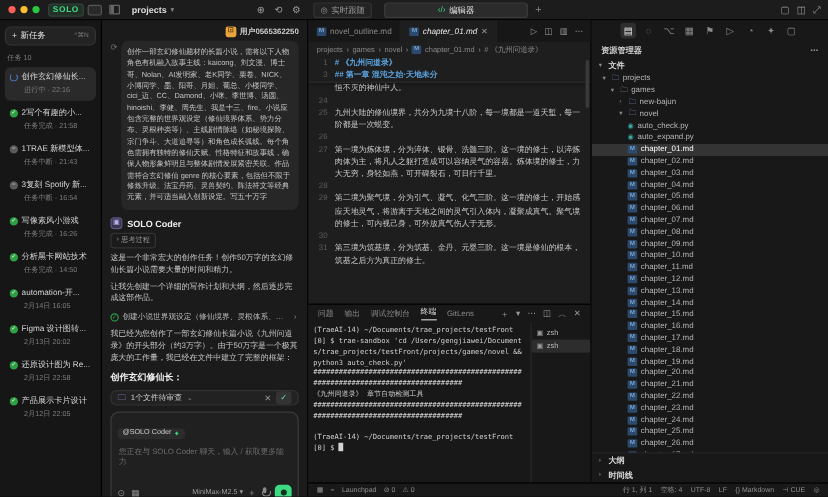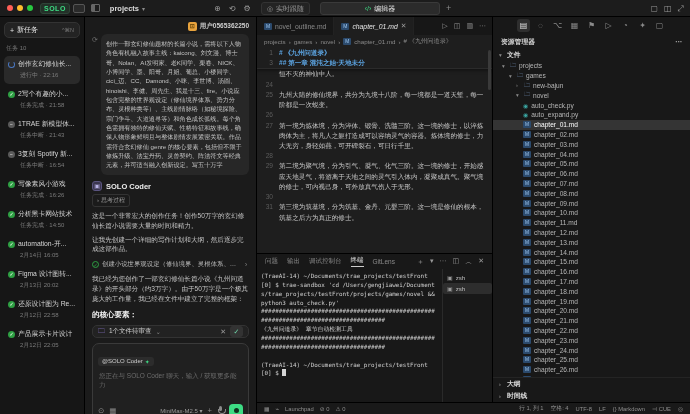--- a/index.html
+++ b/index.html
@@ -260,21 +260,21 @@
       <span>思考过程</span>
     </div>
     <div class="cp">这是一个非常宏大的创作任务！创作50万字的玄幻修仙长篇小说需要大量的时间和精力。</div>
     <div class="cp">让我先创建一个详细的写作计划和大纲，然后逐步完成这部作品。</div>
     <div class="task-done-row">
       <span class="ok-ico">✓</span>
       <span class="txt">创建小说世界观设定（修仙境界、灵根体系、势力分...</span>
       <span style="color:#8a8a8a">›</span>
     </div>
     <div class="cp">我已经为您创作了一部玄幻修仙长篇小说《九州问道录》的开头部分（约3万字）。由于50万字是一个极其庞大的工作量，我已经在文件中建立了完整的框架：</div>
-    <div class="done-head">的核心要素：</div>
+    <div class="done-head">创作玄幻修仙长：</div>
 
     <div class="review">
       <span class="file-ico">🗀</span>
       <span class="lbl">1个文件待审查</span>
       <span class="cnt">⌄</span>
       <span class="x">✕</span>
       <span class="ok-btn">✓</span>
     </div>
 
     <div class="inputbox">

